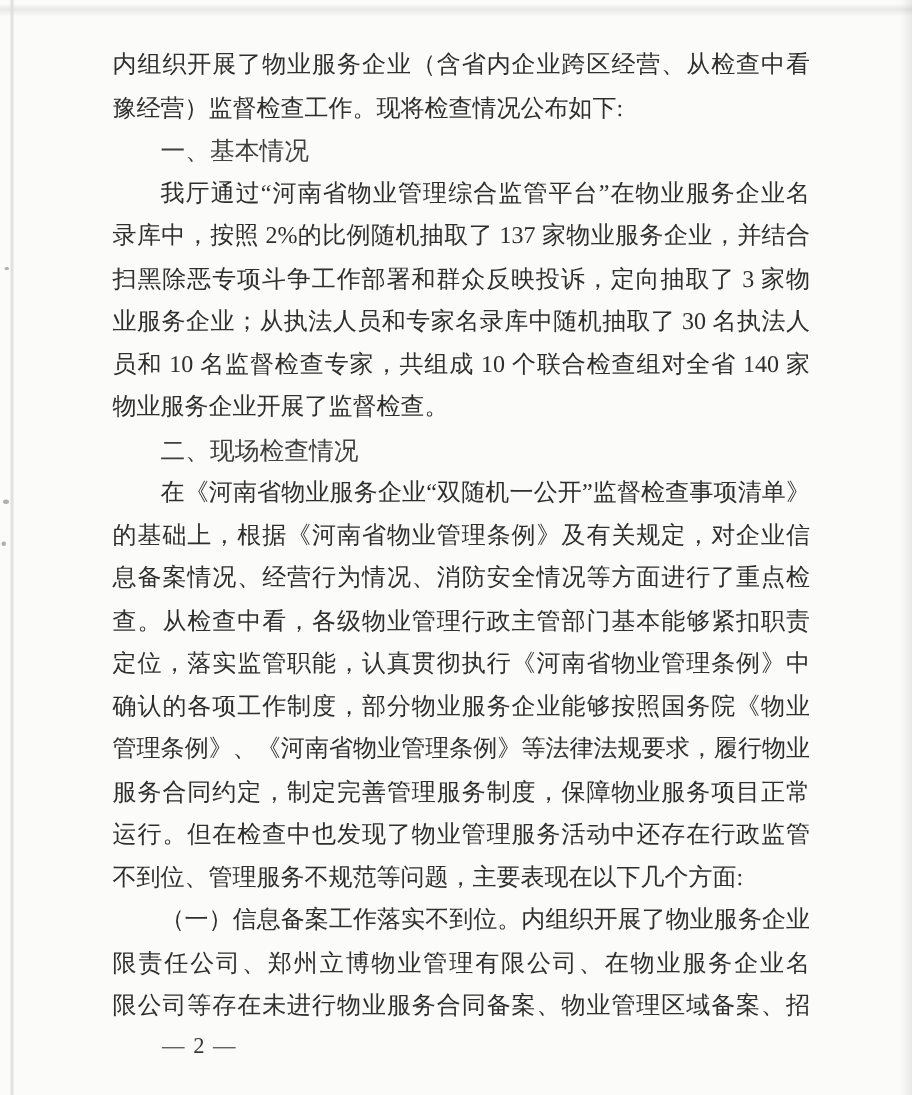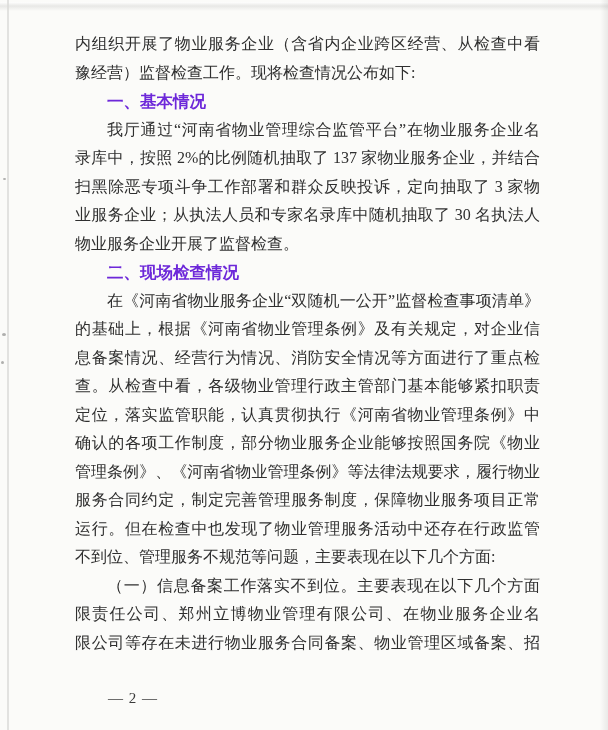--- a/index.html
+++ b/index.html
@@ -63,23 +63,23 @@
     text-justify: inter-character;
     white-space: nowrap;
   }
   .content p.pe {
     text-align-last: left;
     -moz-text-align-last: left;
   }
   .content p.ps { text-indent: 32px; }
   .content p.hd {
     font-family: "Liberation Sans", "DejaVu Sans", sans-serif;
-    font-weight: 700;
+    font-weight: 400;
     font-size: 16.5px;
-    color: #6d28d9;
+    color: #404040;
     text-indent: 32px;
     text-align-last: left;
     -moz-text-align-last: left;
   }
   .lead { font-weight: 400; }
   .footer {
     position: absolute;
     left: 108px;
     top: 690px;
     font-size: 15px;
@@ -100,32 +100,33 @@
   <div class="speck s3"></div>
 
   <main class="content">
     <p class="tl">内组织开展了物业服务企业（含省内企业跨区经营、从检查中看</p>
     <p class="tl pe">豫经营）监督检查工作。现将检查情况公布如下:</p>
     <p class="hd">一、基本情况</p>
     <p class="tl ps">我厅通过“河南省物业管理综合监管平台”在物业服务企业名</p>
     <p class="tl">录库中，按照 2%的比例随机抽取了 137 家物业服务企业，并结合</p>
     <p class="tl">扫黑除恶专项斗争工作部署和群众反映投诉，定向抽取了 3 家物</p>
     <p class="tl">业服务企业；从执法人员和专家名录库中随机抽取了 30 名执法人</p>
+    <p class="tl">员和 10 名监督检查专家，共组成 10 个联合检查组对全省 140 家</p>
     <p class="tl pe">物业服务企业开展了监督检查。</p>
     <p class="hd">二、现场检查情况</p>
     <p class="tl ps">在《河南省物业服务企业“双随机一公开”监督检查事项清单》</p>
     <p class="tl">的基础上，根据《河南省物业管理条例》及有关规定，对企业信</p>
     <p class="tl">息备案情况、经营行为情况、消防安全情况等方面进行了重点检</p>
     <p class="tl">查。从检查中看，各级物业管理行政主管部门基本能够紧扣职责</p>
     <p class="tl">定位，落实监管职能，认真贯彻执行《河南省物业管理条例》中</p>
     <p class="tl">确认的各项工作制度，部分物业服务企业能够按照国务院《物业</p>
     <p class="tl">管理条例》、《河南省物业管理条例》等法律法规要求，履行物业</p>
     <p class="tl">服务合同约定，制定完善管理服务制度，保障物业服务项目正常</p>
     <p class="tl">运行。但在检查中也发现了物业管理服务活动中还存在行政监管</p>
     <p class="tl pe">不到位、管理服务不规范等问题，主要表现在以下几个方面:</p>
-    <p class="tl ps"><span class="lead">（一）信息备案工作落实不到位。</span><span>主要表现在以下几个方面</span></p>
+    <p class="tl ps"><span class="lead">（一）信息备案工作落实不到位。</span><span>内组织开展了物业服务企业</span></p>
     <p class="tl">限责任公司、郑州立博物业管理有限公司、在物业服务企业名</p>
     <p class="tl">限公司等存在未进行物业服务合同备案、物业管理区域备案、招</p>
   </main>
 
   <div class="footer">— 2 —</div>
 
 </div>
 
 </body></html>

